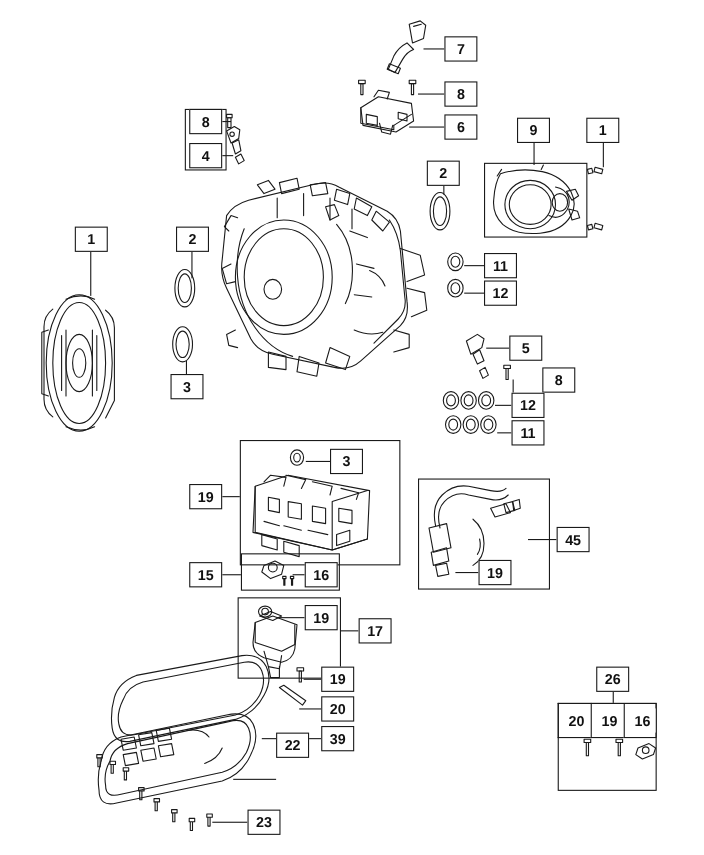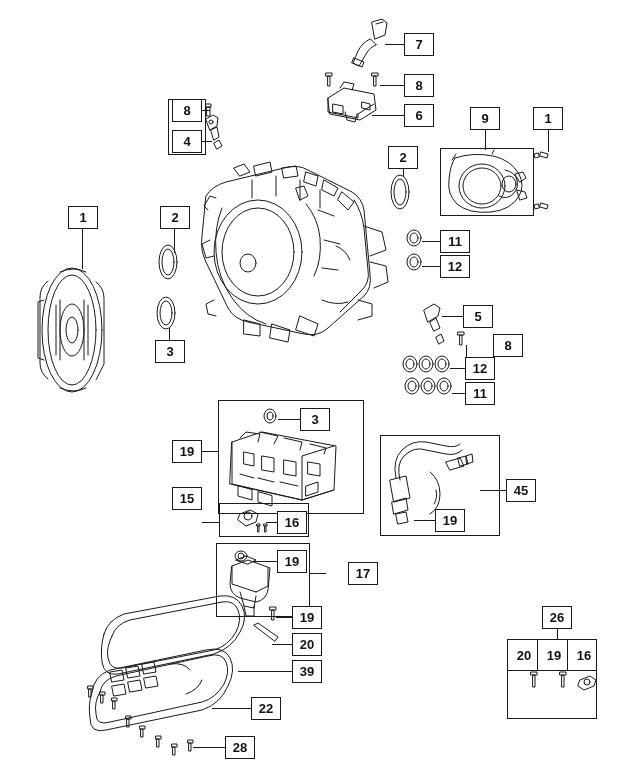--- a/index.html
+++ b/index.html
@@ -351,27 +351,27 @@
   <div class="callout" style="left:440px; top:230px;">11</div>
   <div class="callout" style="left:440px; top:255px;">12</div>
   <div class="callout" style="left:463px; top:305px;">5</div>
   <div class="callout" style="left:493px; top:334px;">8</div>
   <div class="callout" style="left:465px; top:357px;">12</div>
   <div class="callout" style="left:465px; top:382px;">11</div>
   <div class="callout" style="left:300px; top:408px;">3</div>
   <div class="callout" style="left:172px; top:440px;">19</div>
   <div class="callout" style="left:506px; top:479px;">45</div>
   <div class="callout" style="left:435px; top:509px;">19</div>
-  <div class="callout" style="left:172px; top:487px;">15</div>
+  <div class="callout" style="left:172px; top:511px;">15</div>
   <div class="callout" style="left:277px; top:511px;">16</div>
   <div class="callout" style="left:277px; top:550px;">19</div>
-  <div class="callout" style="left:326px; top:562px;margin-left:22px;">17</div>
+  <div class="callout" style="left:326px; top:562px;">17</div>
   <div class="callout" style="left:292px; top:606px;">19</div>
   <div class="callout" style="left:292px; top:633px;">20</div>
   <div class="callout" style="left:292px; top:660px;">39</div>
-  <div class="callout" style="left:251px; top:697px;">22</div>
-  <div class="callout" style="left:225px; top:736px;">28</div>
+  <div class="callout" style="left:251px; top:666px;">22</div>
+  <div class="callout" style="left:225px; top:736px;">23</div>
   <div class="callout" style="left:542px; top:606px;">26</div>
   <div class="callout" style="left:512px; top:644px; width:24px; height:22px; border:none;">20</div>
   <div class="callout" style="left:542px; top:644px; width:24px; height:22px; border:none;">19</div>
   <div class="callout" style="left:572px; top:644px; width:24px; height:22px; border:none;">16</div>
 
 </div>
 
 </body></html>

